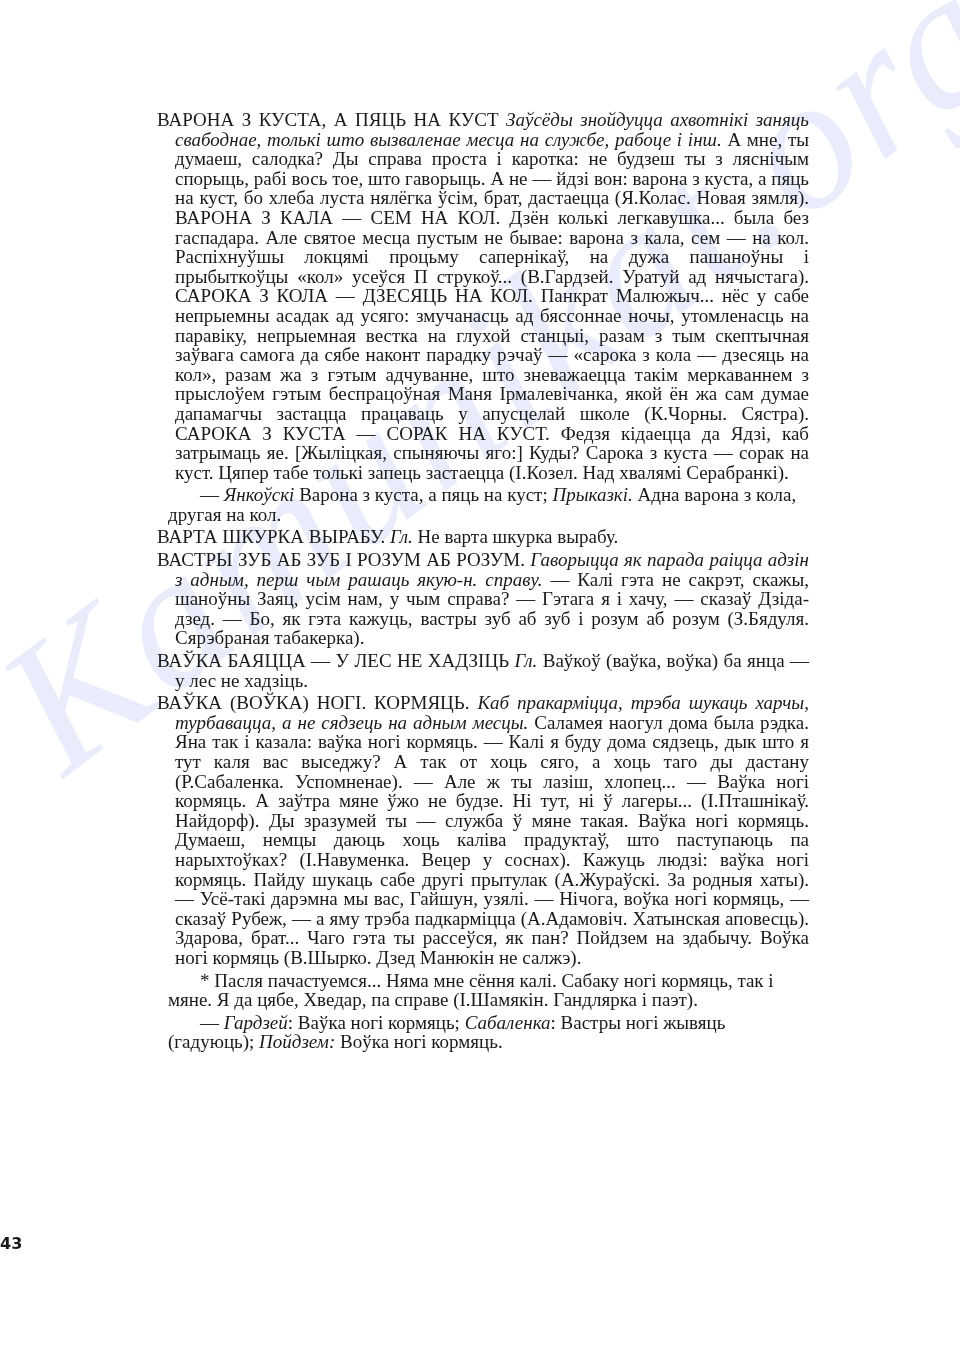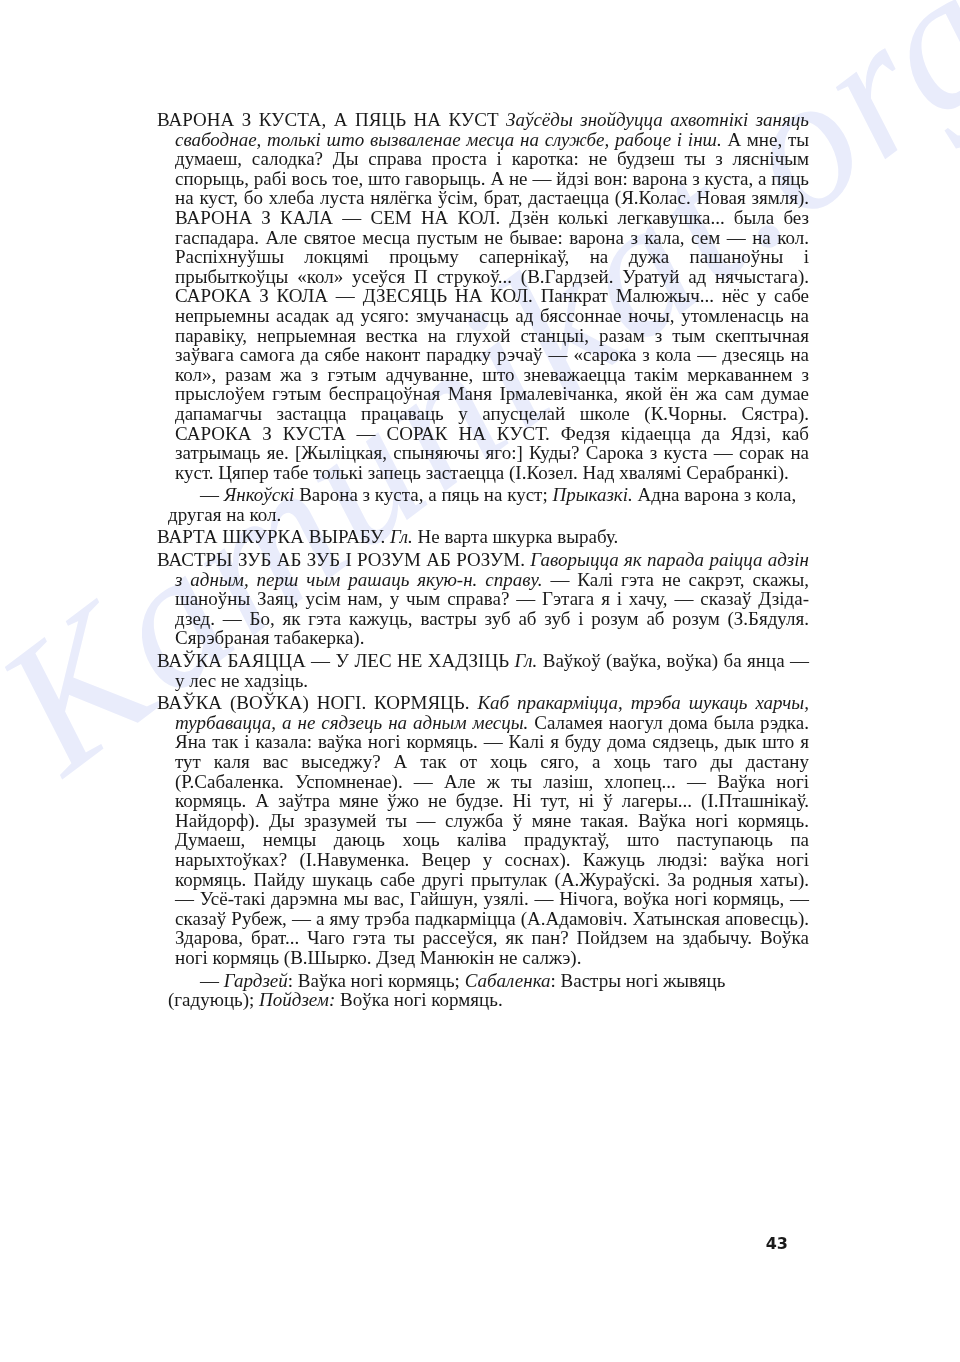--- a/index.html
+++ b/index.html
@@ -21,32 +21,33 @@
     z-index: 1;
   }
   .entry {
     text-align: justify; padding-left: 18px; text-indent: -18px; margin: 0 0 3px 0;
   }
   .note {
     text-indent: 32px; margin: 0 0 3px 11px; text-align: left;
   }
   i { font-style: italic; }
   .pageno {
-    position: absolute; left: 0; width: 788px; top: 1234px; text-align: right;
+    position: absolute; left: 0; width: 788px; top: 1234px; text-align: left;
     font-family: "DejaVu Sans", sans-serif; font-weight: bold; font-size: 16px; z-index: 1;
   }
 </style>
 </head>
 <body>
 
 <div class="watermark">Kamunikat.org</div>
 
 <div class="page" id="page">
     <p class="entry"><span>ВАРОНА З КУСТА, А ПЯЦЬ НА КУСТ </span><i>Заўсёды знойдуцца ахвотнікі заняць свабоднае, толькі што вызваленае месца на службе, рабоце і інш.</i><span> А мне, ты думаеш, салодка? Ды справа проста і каротка: не будзеш ты з ляснічым спорыць, рабі вось тое, што гаворыць. А не — йдзі вон: варона з куста, а пяць на куст, бо хлеба луста нялёгка ўсім, брат, дастаецца (Я.Колас. Новая зямля). ВАРОНА З КАЛА — СЕМ НА КОЛ. Дзён колькі легкавушка... была без гаспадара. Але святое месца пустым не бывае: варона з кала, сем — на кол. Распіхнуўшы локцямі процьму сапернікаў, на дужа пашаноўны і прыбыткоўцы «кол» усеўся П струкоў... (В.Гардзей. Уратуй ад нячыстага). САРОКА З КОЛА — ДЗЕСЯЦЬ НА КОЛ. Панкрат Малюжыч... нёс у сабе непрыемны асадак ад усяго: змучанасць ад бяссоннае ночы, утомленасць на паравіку, непрыемная вестка на глухой станцыі, разам з тым скептычная заўвага самога да сябе наконт парадку рэчаў — «сарока з кола — дзесяць на кол», разам жа з гэтым адчуванне, што зневажаецца такім меркаваннем з прыслоўем гэтым беспрацоўная Маня Ірмалевічанка, якой ён жа сам думае дапамагчы застацца працаваць у апусцелай школе (К.Чорны. Сястра). САРОКА З КУСТА — СОРАК НА КУСТ. Федзя кідаецца да Ядзі, каб затрымаць яе. [Жыліцкая, спыняючы яго:] Куды? Сарока з куста — сорак на куст. Цяпер табе толькі запець застаецца (І.Козел. Над хвалямі Серабранкі).</span></p>
     <p class="note"><span>— </span><i>Янкоўскі</i><span> Варона з куста, а пяць на куст; </span><i>Прыказкі.</i><span> Адна варона з кола, другая на кол.</span></p>
     <p class="entry"><span>ВАРТА ШКУРКА ВЫРАБУ. </span><i>Гл.</i><span> Не варта шкурка вырабу.</span></p>
     <p class="entry"><span>ВАСТРЫ ЗУБ АБ ЗУБ І РОЗУМ АБ РОЗУМ. </span><i>Гаворыцца як парада раіцца адзін з адным, перш чым рашаць якую-н. справу.</i><span> — Калі гэта не сакрэт, скажы, шаноўны Заяц, усім нам, у чым справа? — Гэтага я і хачу, — сказаў Дзіда-дзед. — Бо, як гэта кажуць, вастры зуб аб зуб і розум аб розум (З.Бядуля. Сярэбраная табакерка).</span></p>
     <p class="entry"><span>ВАЎКА БАЯЦЦА — У ЛЕС НЕ ХАДЗІЦЬ </span><i>Гл.</i><span> Ваўкоў (ваўка, воўка) ба янца — у лес не хадзіць.</span></p>
     <p class="entry"><span>ВАЎКА (ВОЎКА) НОГІ. КОРМЯЦЬ. </span><i>Каб пракарміцца, трэба шукаць харчы, турбавацца, а не сядзець на адным месцы.</i><span> Саламея наогул дома была рэдка. Яна так і казала: ваўка ногі кормяць. — Калі я буду дома сядзець, дык што я тут каля вас выседжу? А так от хоць сяго, а хоць таго ды дастану (Р.Сабаленка. Успомненае). — Але ж ты лазіш, хлопец... — Ваўка ногі кормяць. А заўтра мяне ўжо не будзе. Ні тут, ні ў лагеры... (І.Пташнікаў. Найдорф). Ды зразумей ты — служба ў мяне такая. Ваўка ногі кормяць. Думаеш, немцы даюць хоць каліва прадуктаў, што паступаюць па нарыхтоўках? (І.Навуменка. Вецер у соснах). Кажуць людзі: ваўка ногі кормяць. Пайду шукаць сабе другі прытулак (А.Жураўскі. За родныя хаты). — Усё-такі дарэмна мы вас, Гайшун, узялі. — Нічога, воўка ногі кормяць, — сказаў Рубеж, — а яму трэба падкарміцца (А.Адамовіч. Хатынская аповесць). Здарова, брат... Чаго гэта ты рассеўся, як пан? Пойдзем на здабычу. Воўка ногі кормяць (В.Шырко. Дзед Манюкін не салжэ).</span></p>
+    <p class="note"><span>* Пасля пачастуемся... Няма мне сёння калі. Сабаку ногі кормяць, так і мяне. Я да цябе, Хведар, па справе (І.Шамякін. Гандлярка і паэт).</span></p>
     <p class="note"><span>— </span><i>Гардзей</i><span>: Ваўка ногі кормяць; </span><i>Сабаленка</i><span>: Вастры ногі жывяць (гадуюць); </span><i>Пойдзем:</i><span> Воўка ногі кормяць.</span></p>
   </div>
 
 <div class="pageno">43</div>
 
 </body></html>

